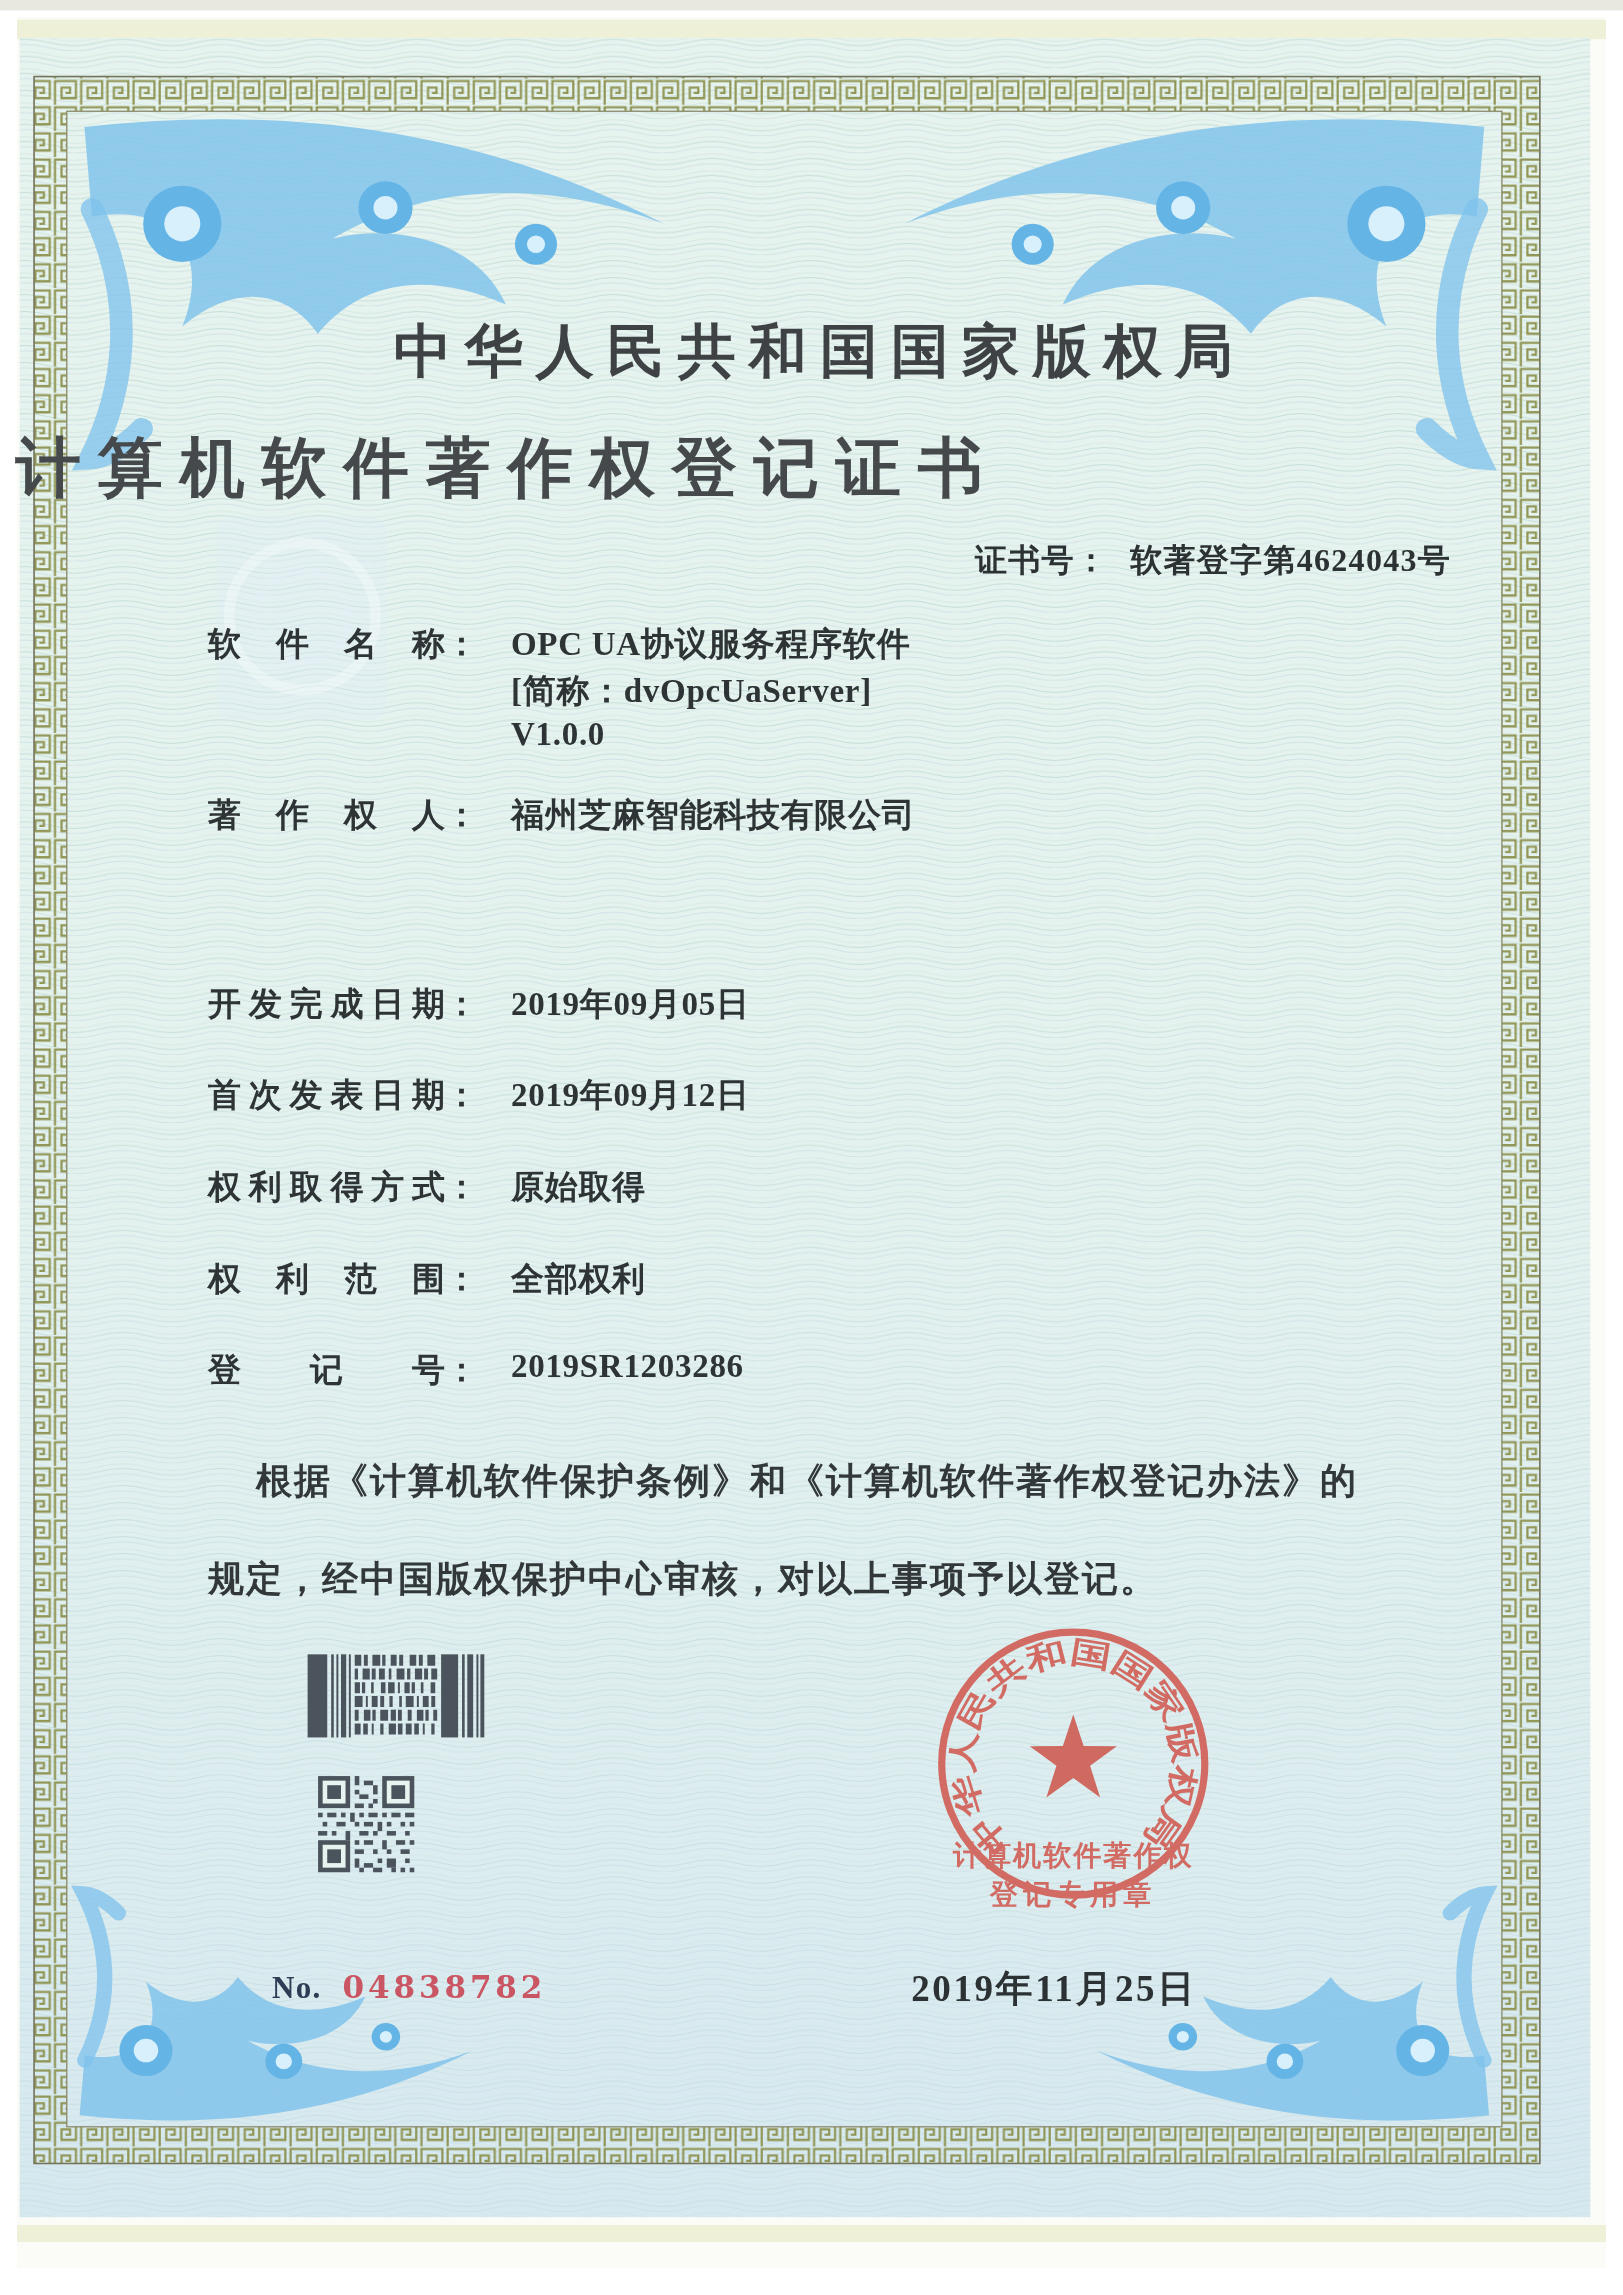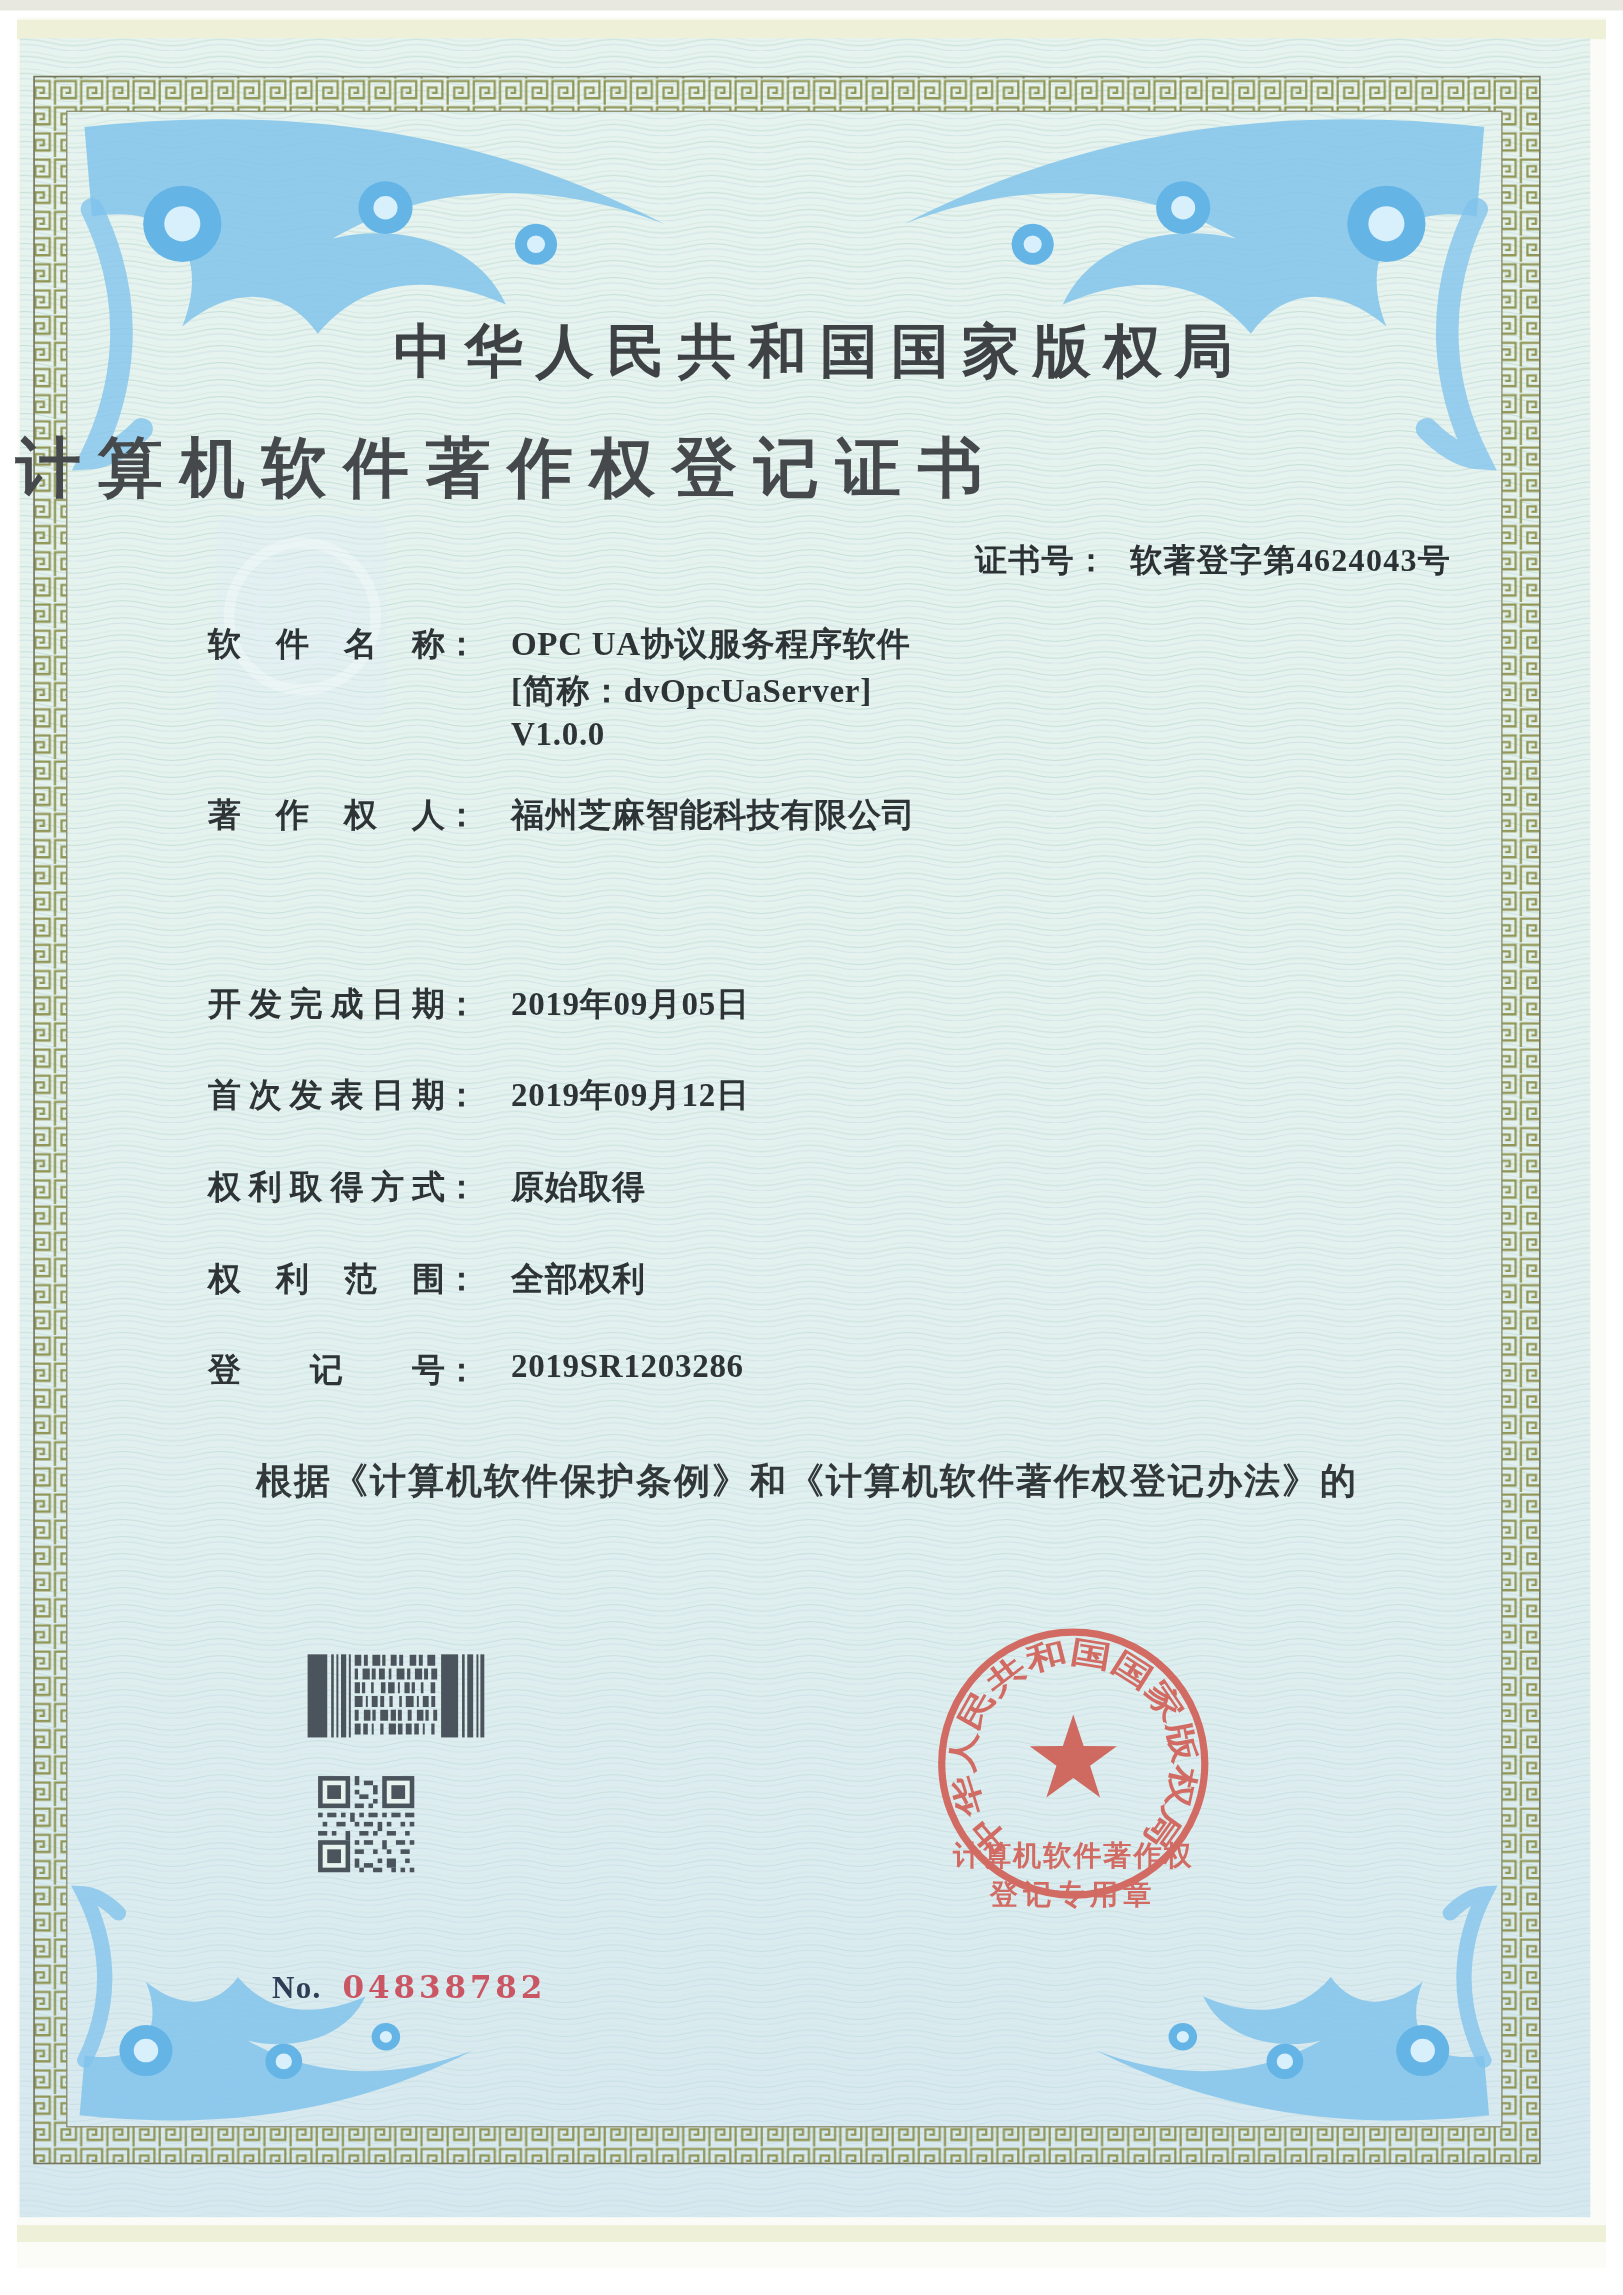--- a/index.html
+++ b/index.html
@@ -255,24 +255,26 @@
 
   <div class="row" style="top:1348px">
     <div class="lab">
         <span class="lab-t">登记号</span>
         <span>：</span>
       </div>
     <div class="val">2019SR1203286</div>
   </div>
 
   <div class="par par1">根据《计算机软件保护条例》和《计算机软件著作权登记办法》的</div>
+  <div class="par par2">规定，经中国版权保护中心审核，对以上事项予以登记。</div>
 
   <div class="abs no-line">
     <span class="no-label">No.</span><span class="no-value">04838782</span>
   </div>
+  <div class="abs issue-date">2019年11月25日</div>
 </div>
 
 <svg class="layer seal-layer" viewBox="0 0 2480 3507">
   <g opacity="0.88" font-family="Liberation Serif, DejaVu Serif, serif">
     <circle cx="1640" cy="2695" r="201" fill="none" stroke="#d15a50" stroke-width="11"></circle>
     <polygon fill="#ce584e" points="1640,2620 1655.9,2668.2 1706.6,2668.4 1665.7,2698.3 1681.1,2746.6 1640,2717 1598.9,2746.6 1614.3,2698.3 1573.4,2668.4 1624.1,2668.2"></polygon>
     <path id="sealArc" d="M1545.8 2815.6 A153 153 0 1 1 1734.2 2815.6" fill="none"></path>
     <text font-size="47" fill="#d15a50" font-weight="700">
       <textPath href="#sealArc" startOffset="0" textLength="745" lengthAdjust="spacingAndGlyphs">中华人民共和国国家版权局</textPath>
     </text>

